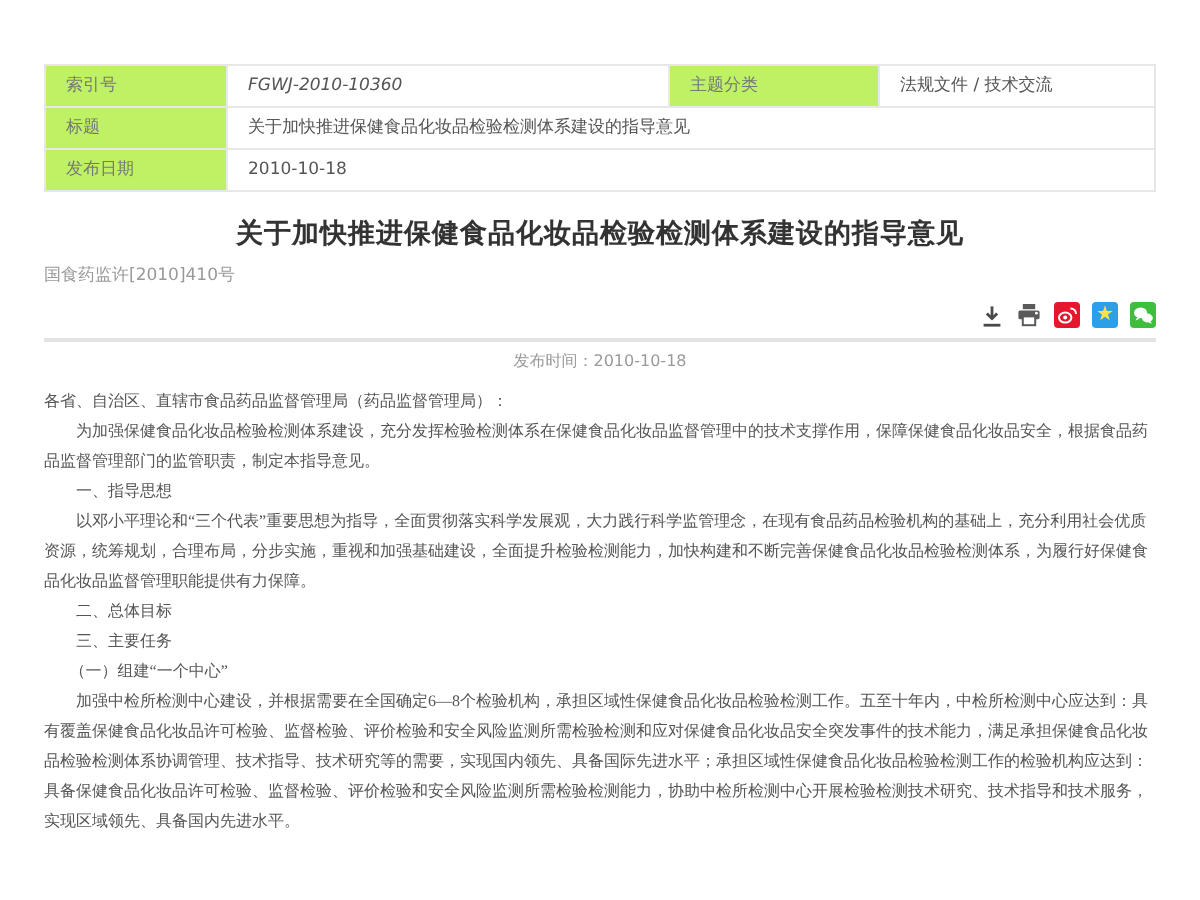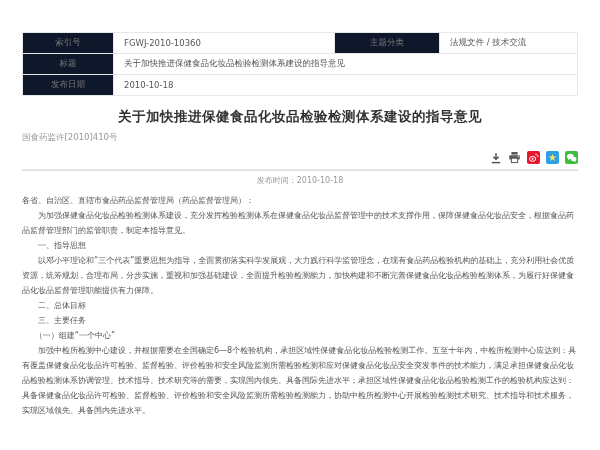--- a/index.html
+++ b/index.html
@@ -26,28 +26,27 @@
     color: #555;
   }
   table.meta td {
     border: 1px solid #e7e7e7;
     height: 20px;
     padding: 0 10px;
     overflow: hidden;
     white-space: nowrap;
   }
   td.mlabel {
-    background: #0f172a;
-    text-align: center;
+    background: #bef264;
     color: #777;
     padding: 0 4px;
     font-family: Liberation Mono, monospace;
   }
   .w-l1 { width: 70px; }
-  .w-v1 { width: 200px; }
+  .w-v1 { width: 200px; font-style: italic; }
   .w-l2 { width: 84px; }
   
   .title {
     margin-top: 12px;
     text-align: center;
     font-size: 13.5px;
     font-weight: bold;
     color: #333;
     letter-spacing: 0.5px;
   }
@@ -92,21 +91,21 @@
     font-size: 8px;
     color: #9a9a9a;
   }
   
   .body-text {
     margin-top: 7px;
     font-size: 8px;
     color: #555;
     line-height: 15px;
   }
-  .body-text p { margin: 0; }
+  .body-text p { margin: 0; font-family: Liberation Serif, serif; }
   .p-indent { text-indent: 2em; }
   .p-sub { text-indent: 1.6em; }
 </style>
 </head>
 <body>
 
 <div class="page">
 
   <table class="meta">
     <tbody>

